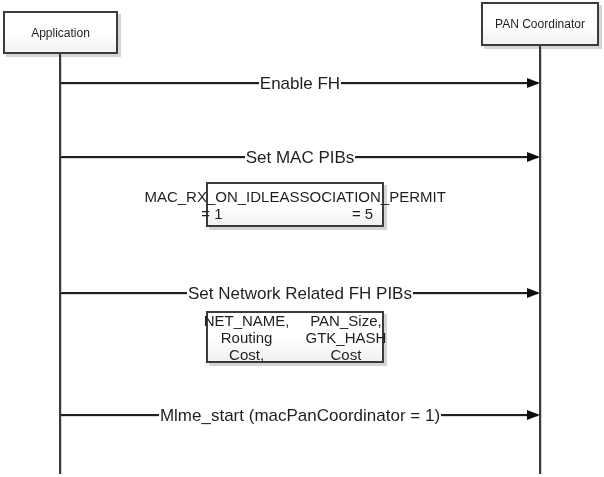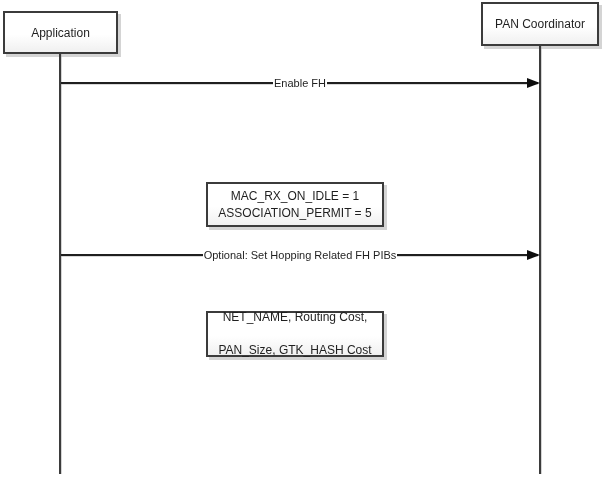--- a/index.html
+++ b/index.html
@@ -63,42 +63,42 @@
     height: 0;
     border-left: 13px solid #0d0d0d;
     border-top: 5px solid transparent;
     border-bottom: 5px solid transparent;
   }
   .msg-label {
     position: relative;
     z-index: 2;
     background: #ffffff;
     padding: 0 1px;
-    font-size: 11px;
+    font-size: 17px;
     color: #1f1f1f;
     white-space: pre;
     line-height: 15px;
   }
   .note {
     position: absolute;
     box-sizing: border-box;
     border: 2px solid #3b3b3b;
     background: linear-gradient(#ffffff 55%, #f0f0f0 100%);
     box-shadow: 3px 3px 0 rgba(160,160,160,0.45);
     display: flex;
-    flex-direction: column;
+    flex-direction: row;
     align-items: center;
     justify-content: center;
-    font-size: 12px;
+    font-size: 15px;
     color: #1f1f1f;
     line-height: 17px;
     text-align: center;
   }
   .note-1 { left: 206px; top: 182px; width: 178px; height: 45px; }
-  .note-2 { left: 206px; top: 311px; width: 178px; height: 46px; gap: 16px; }
+  .note-2 { left: 206px; top: 311px; width: 178px; height: 52px; gap: 16px; }
 </style>
 </head>
 <body>
 
 <div class="diagram">
 
   <div class="actor-box actor-app">
     <span>Application</span>
   </div>
   <div class="actor-box actor-pan">
@@ -108,33 +108,43 @@
   <div class="lifeline lifeline-left"></div>
   <div class="lifeline lifeline-right"></div>
 
   <div class="message" style="top:73px">
     <div class="msg-line"></div>
     <div class="arrowhead"></div>
     <span class="msg-label">Enable FH</span>
   </div>
 
 
+  <div class="message" style="top:147px">
+    <div class="msg-line"></div>
+    <div class="arrowhead"></div>
+    <span class="msg-label">Set MAC PIBs</span>
+  </div>
 
   <div class="note note-1">
     <div>MAC_RX_ON_IDLE = 1</div>
     <div>ASSOCIATION_PERMIT = 5</div>
   </div>
 
-  <div class="message" style="top:245px">
+
+  <div class="message" style="top:283px">
     <div class="msg-line"></div>
     <div class="arrowhead"></div>
-    <span class="msg-label">Optional: Set Hopping Related FH PIBs</span>
+    <span class="msg-label">Set Network Related FH PIBs</span>
   </div>
-
 
   <div class="note note-2">
     <div>NET_NAME, Routing Cost,</div>
     <div>PAN_Size, GTK_HASH Cost</div>
   </div>
 
 
+  <div class="message" style="top:405px">
+    <div class="msg-line"></div>
+    <div class="arrowhead"></div>
+    <span class="msg-label">Mlme_start (macPanCoordinator = 1)</span>
+  </div>
 
 </div>
 
 </body></html>

